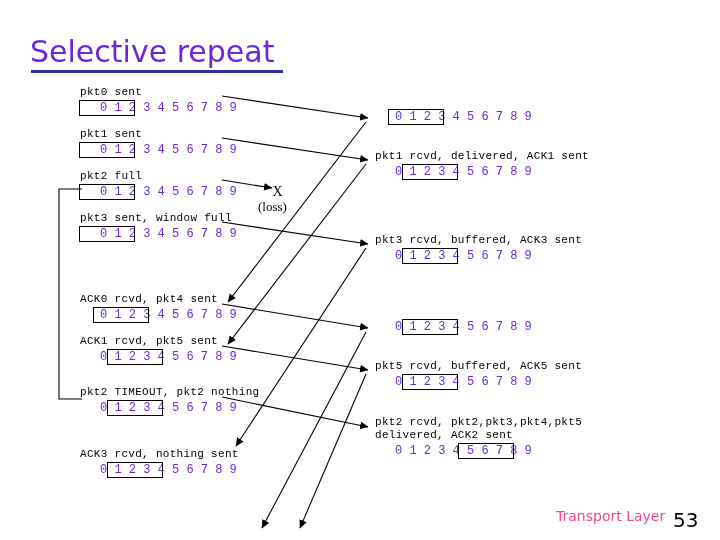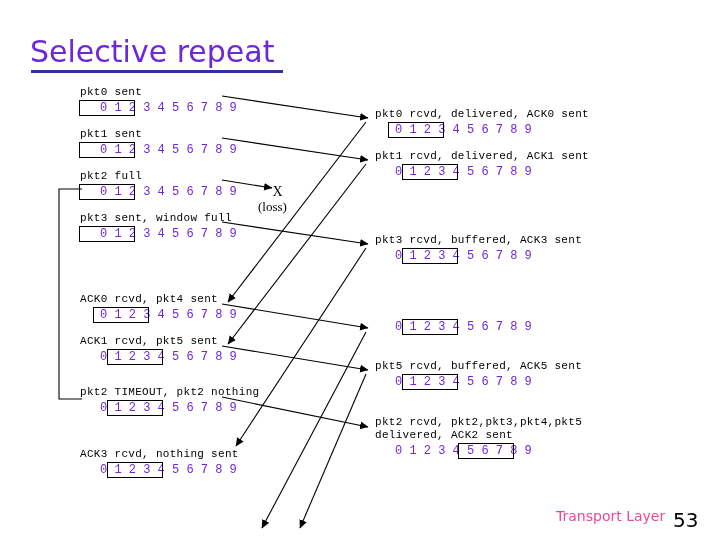--- a/index.html
+++ b/index.html
@@ -220,21 +220,20 @@
         <div class="caption">ACK3 rcvd, nothing sent</div>
         <div class="seqrow">
           <span class="digits">0 1 2 3 4 5 6 7 8 9</span>
           <span class="winbox" style="left: 27px; width: 56px;"></span>
         </div>
       </div>
     </div>
 
   <div id="receiver-column">
       <div class="event" style="left: 375px; top: 108px;">
-        <div class="caption">pkt0 rcvd, delivered, ACK0 sent</div>
         <div class="seqrow">
           <span class="digits">0 1 2 3 4 5 6 7 8 9</span>
           <span class="winbox" style="left: 13px; width: 56px;"></span>
         </div>
       </div>
       <div class="event" style="left: 375px; top: 150px;">
         <div class="caption">pkt1 rcvd, delivered, ACK1 sent</div>
         <div class="seqrow">
           <span class="digits">0 1 2 3 4 5 6 7 8 9</span>
           <span class="winbox" style="left: 27px; width: 56px;"></span>

